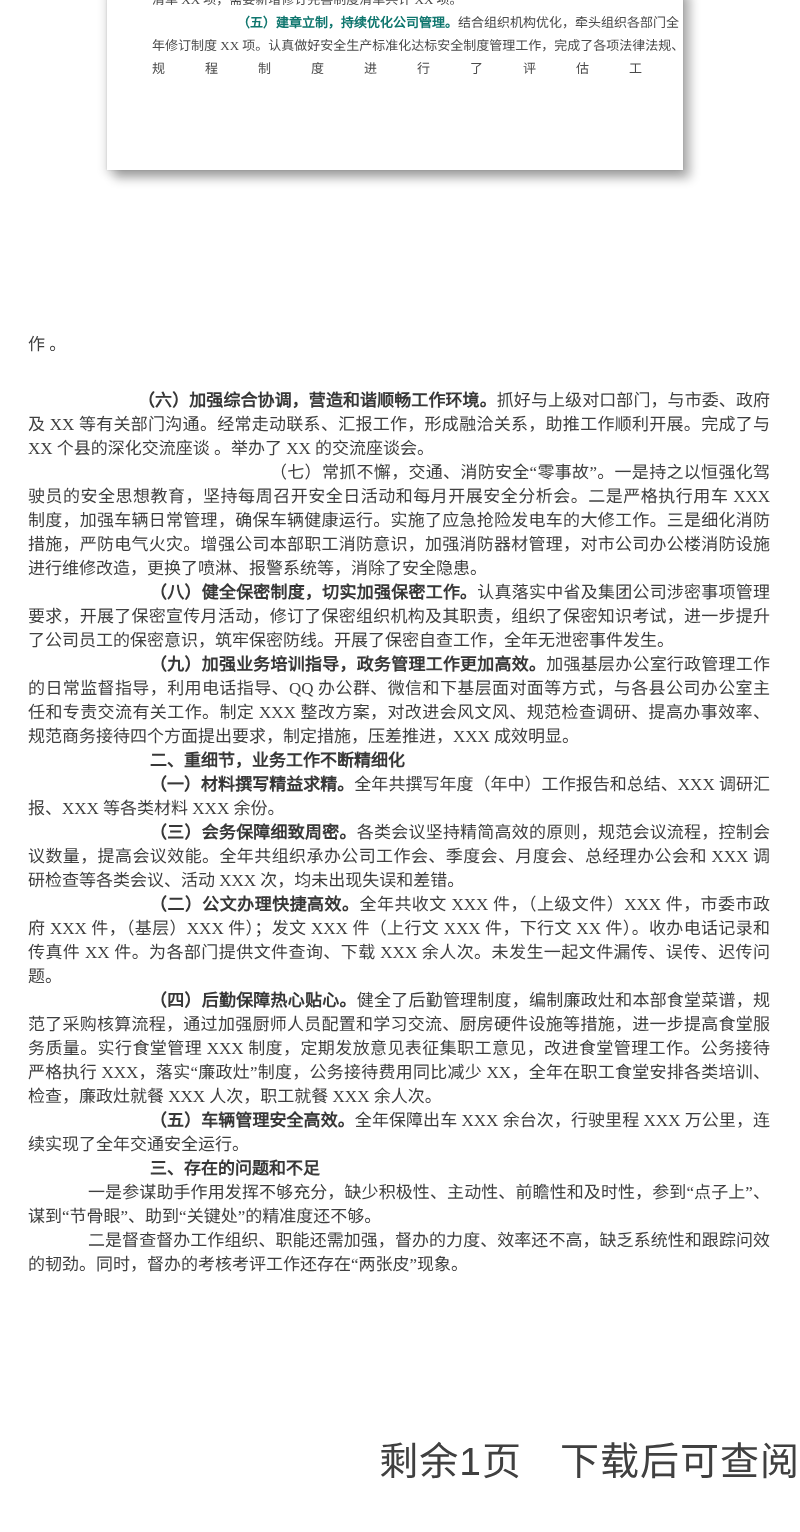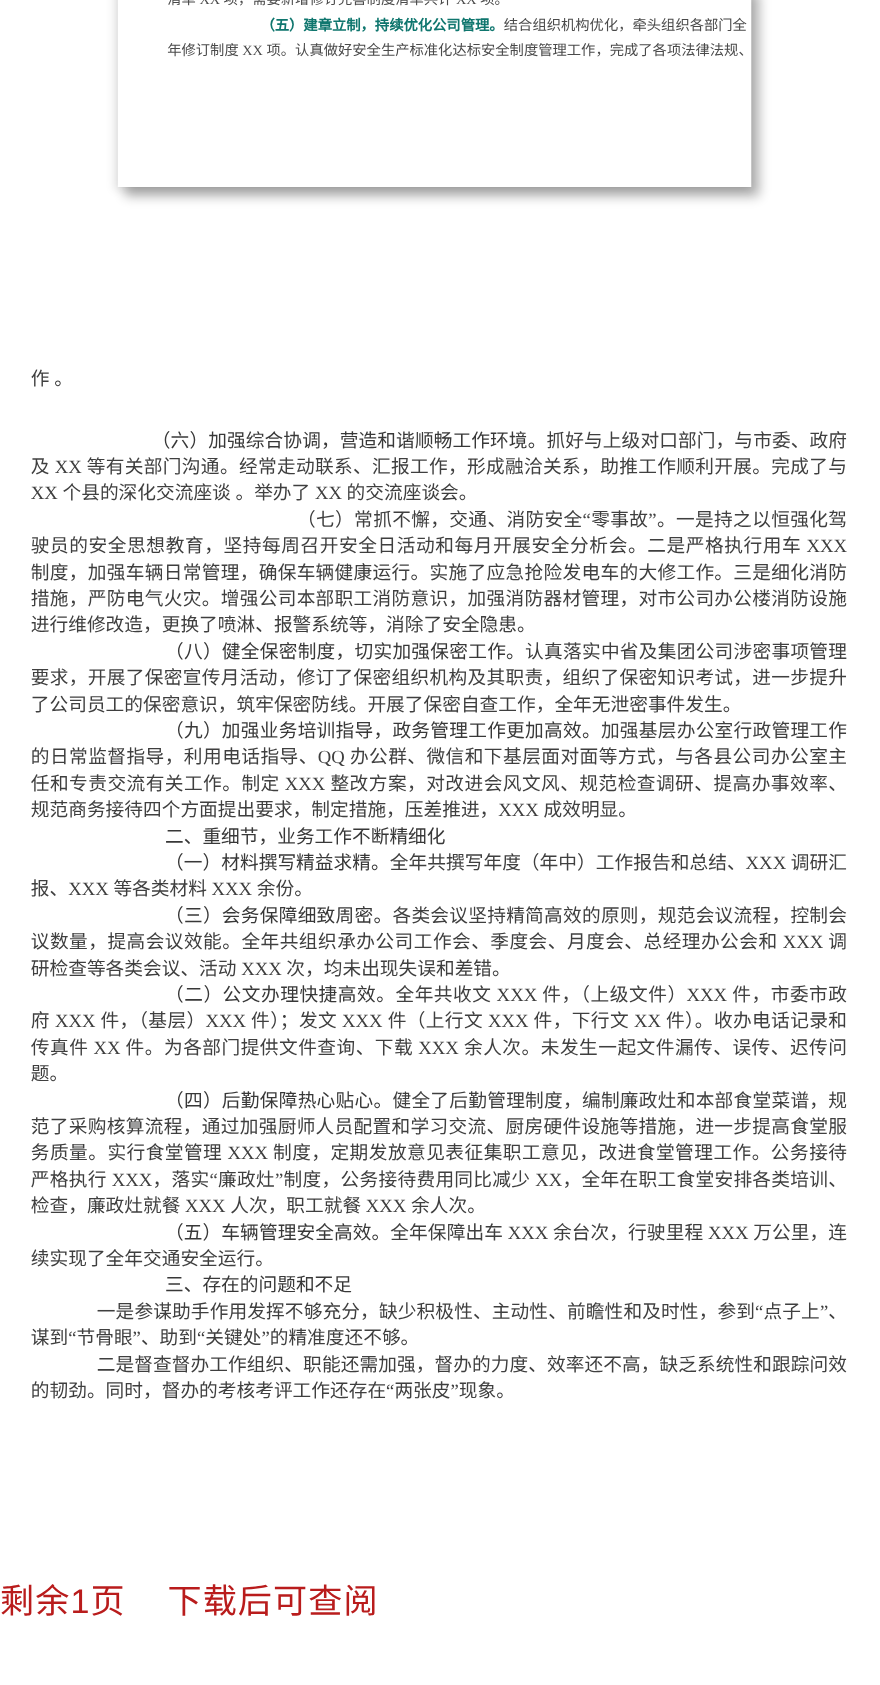--- a/index.html
+++ b/index.html
@@ -35,49 +35,50 @@
   .doc-body {
     position: absolute;
     left: 28px; top: 333px;
     width: 742px;
     color: #3f3f3f;
     font-size: 17px;
     line-height: 24px;
     text-align: justify;
   }
   .doc-body p { margin: 0; padding: 0; }
-  .doc-body .ph { font-weight: normal; color: #383838; }
+  .doc-body .ph { font-weight: bold; color: #383838; }
   .p0 { margin-bottom: 32px !important; text-indent: 0; }
   .pA { text-indent: 110px; }
   .pB { text-indent: 242px; }
   .pC { text-indent: 122px; }
   .pD { text-indent: 60px; }
 
   
   .footer-notice {
     position: absolute;
     left: 0; top: 1430px;
     width: 800px;
-    text-align: left;
+    text-align: right;
     font-family: "Liberation Sans", "DejaVu Sans", sans-serif;
-    font-size: 31px;
-    color: #b91c1c;
+    font-size: 39px;
+    color: #404040;
     letter-spacing: 1px;
   }
   .footer-notice .hint { margin-left: 38px; }
 </style>
 </head>
 <body>
 
 <div class="stage">
 
   <div class="preview-card">
     <div class="cline">清单 XX 项，需要新增修订完善制度清单共计 XX 项。</div>
     <div class="cline c-indent"><span class="chead">（五）建章立制，持续优化公司管理。</span><span>结合组织机构优化，牵头组织各部门全</span></div>
     <div class="cline">年修订制度 XX 项。认真做好安全生产标准化达标安全制度管理工作，完成了各项法律法规、</div>
+    <div class="cline spread">规程制度进行了评估工</div>
   </div>
 
   <div class="doc-body">
     <p class="p0"><span class="ph"></span><span>作 。</span></p>
     <p class="pA"><span class="ph">（六）加强综合协调，营造和谐顺畅工作环境。</span><span>抓好与上级对口部门，与市委、政府及 XX 等有关部门沟通。经常走动联系、汇报工作，形成融洽关系，助推工作顺利开展。完成了与 XX 个县的深化交流座谈 。举办了 XX 的交流座谈会。</span></p>
     <p class="pB"><span class="ph"></span><span>（七）常抓不懈，交通、消防安全“零事故”。一是持之以恒强化驾驶员的安全思想教育，坚持每周召开安全日活动和每月开展安全分析会。二是严格执行用车 XXX 制度，加强车辆日常管理，确保车辆健康运行。实施了应急抢险发电车的大修工作。三是细化消防措施，严防电气火灾。增强公司本部职工消防意识，加强消防器材管理，对市公司办公楼消防设施进行维修改造，更换了喷淋、报警系统等，消除了安全隐患。</span></p>
     <p class="pC"><span class="ph">（八）健全保密制度，切实加强保密工作。</span><span>认真落实中省及集团公司涉密事项管理要求，开展了保密宣传月活动，修订了保密组织机构及其职责，组织了保密知识考试，进一步提升了公司员工的保密意识，筑牢保密防线。开展了保密自查工作，全年无泄密事件发生。</span></p>
     <p class="pC"><span class="ph">（九）加强业务培训指导，政务管理工作更加高效。</span><span>加强基层办公室行政管理工作的日常监督指导，利用电话指导、QQ 办公群、微信和下基层面对面等方式，与各县公司办公室主任和专责交流有关工作。制定 XXX 整改方案，对改进会风文风、规范检查调研、提高办事效率、规范商务接待四个方面提出要求，制定措施，压差推进，XXX 成效明显。</span></p>
     <p class="pC"><span class="ph">二、重细节，业务工作不断精细化</span><span></span></p>
     <p class="pC"><span class="ph">（一）材料撰写精益求精。</span><span>全年共撰写年度（年中）工作报告和总结、XXX 调研汇报、XXX 等各类材料 XXX 余份。</span></p>

